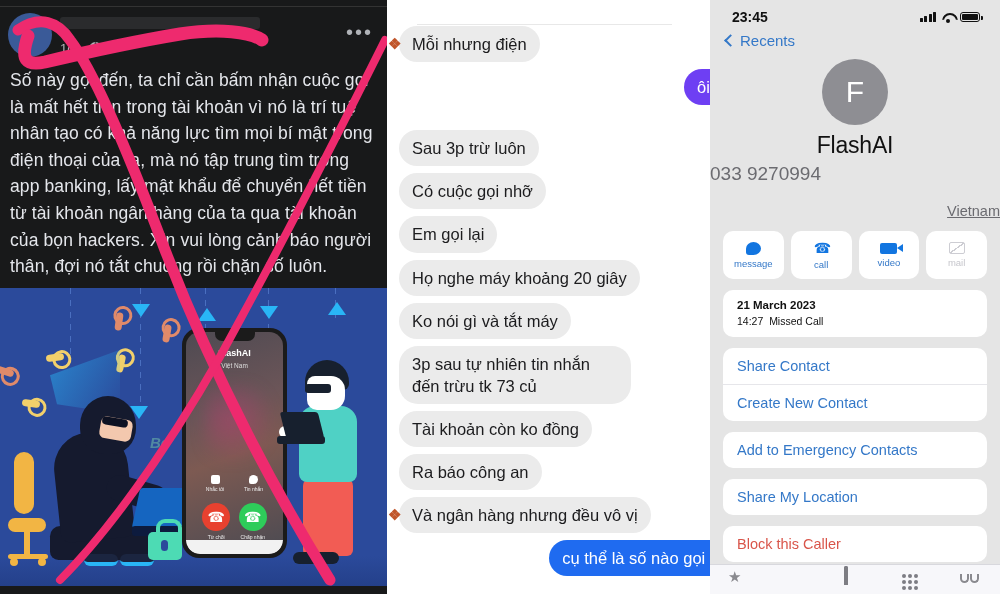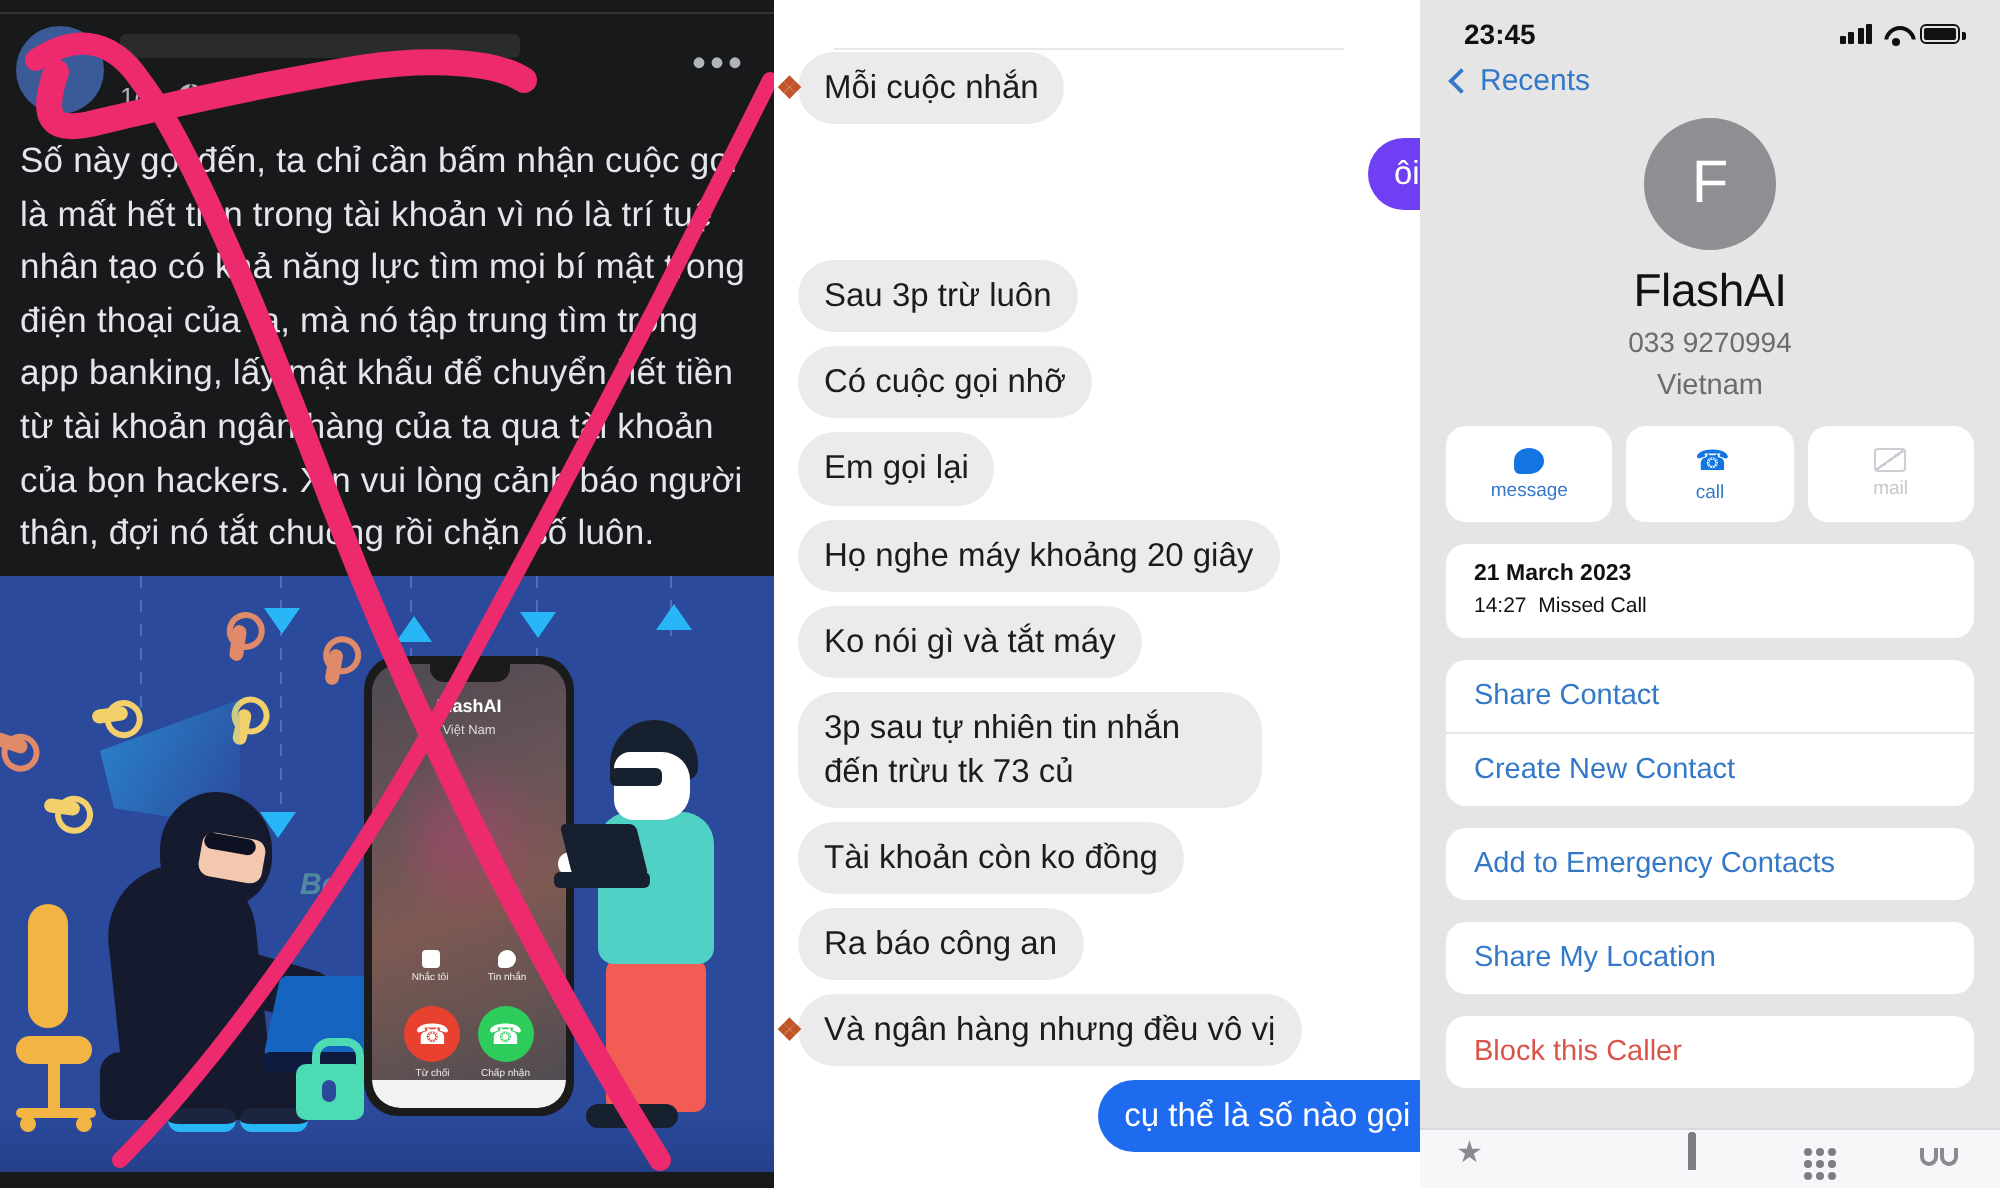--- a/index.html
+++ b/index.html
@@ -180,22 +180,22 @@
   .batt::after{content:"";position:absolute;right:-3.5px;top:3px;width:2px;height:4px;
     background:#111;border-radius:0 1px 1px 0;}
   .ios-back { display:flex; align-items:center; gap:5px; padding:5px 0 0 16px;
     color:#3478c8; font-size:15px; }
   .chev-l { width:9px; height:9px; border-left:2.4px solid #3478c8;
     border-bottom:2.4px solid #3478c8; transform:rotate(45deg); }
   .ios-av { width:66px; height:66px; border-radius:50%; background:#8e8e93;
     margin:10px auto 0; display:flex; align-items:center; justify-content:center;
     color:#fff; font-size:30px; }
   .ios-name { text-align:center; font-size:23px; color:#111; margin-top:7px; letter-spacing:-.2px; }
-  .ios-num { text-align:center; font-size:14px; color:#6b6b70; margin-top:4px; }
-  .ios-ctry { text-align:center; font-size:14.5px; color:#6b6b70; margin-top:6px; }
+  .ios-num { font-size:19px; color:#6b6b70; margin-top:4px; }
+  .ios-ctry { text-align:right; font-size:14.5px; color:#6b6b70; margin-top:18px;text-decoration:underline; }
   .ios-actions { display:flex; gap:7px; padding:12px 13px 0; }
   .act { flex:1; background:#fff; border-radius:10px; height:48px;
     display:flex; flex-direction:column; align-items:center; justify-content:center; gap:3px; }
   .act .lbl { font-size:9.5px; color:#3478c8; }
   .act.dim .lbl { color:#c6c6cc; }
   .ic-msg { width:15px; height:13px; background:#1275e0; border-radius:50% 50% 50% 3px; }
   .ic-call { width:15px; height:15px; color:#1275e0; font-size:14px; line-height:15px; }
   .ic-vid { width:17px; height:11px; background:#1275e0; border-radius:2px; position:relative; }
   .ic-vid::after{content:"";position:absolute;right:-6px;top:1px;border-top:4.5px solid transparent;
     border-bottom:4.5px solid transparent;border-right:6px solid #1275e0;}
@@ -353,21 +353,21 @@
   </div>
 
   <div class="chat-panel">
     <div class="chat-inner">
       <div class="chat-divider"></div>
 
       <div style="height:16px"></div>
 
       <div class="msg-row left">
         <span class="react-mark">❖</span>
-        <div class="bub in">Mỗi cuộc nhắn</div>
+        <div class="bub in">Mỗi nhưng điện</div>
       </div>
       <div class="msg-row right">
         <div class="bub out-purple">ôi t</div>
       </div>
 
       <div class="chat-gap"></div>
 
       <div class="msg-row left">
         <div class="bub in">Sau 3p trừ luôn</div>
       </div>
@@ -429,20 +429,24 @@
     <div class="ios-ctry">Vietnam</div>
 
     <div class="ios-actions">
       <div class="act">
         <span class="ic-msg"></span>
         <span class="lbl">message</span>
       </div>
       <div class="act">
         <span class="ic-call">☎</span>
         <span class="lbl">call</span>
+      </div>
+      <div class="act">
+        <span class="ic-vid"></span>
+        <span class="lbl">video</span>
       </div>
       <div class="act dim">
         <span class="ic-mail"></span>
         <span class="lbl">mail</span>
       </div>
     </div>
 
     <div class="ios-card">
       <div class="call-date">21 March 2023</div>
       <div class="call-detail">

